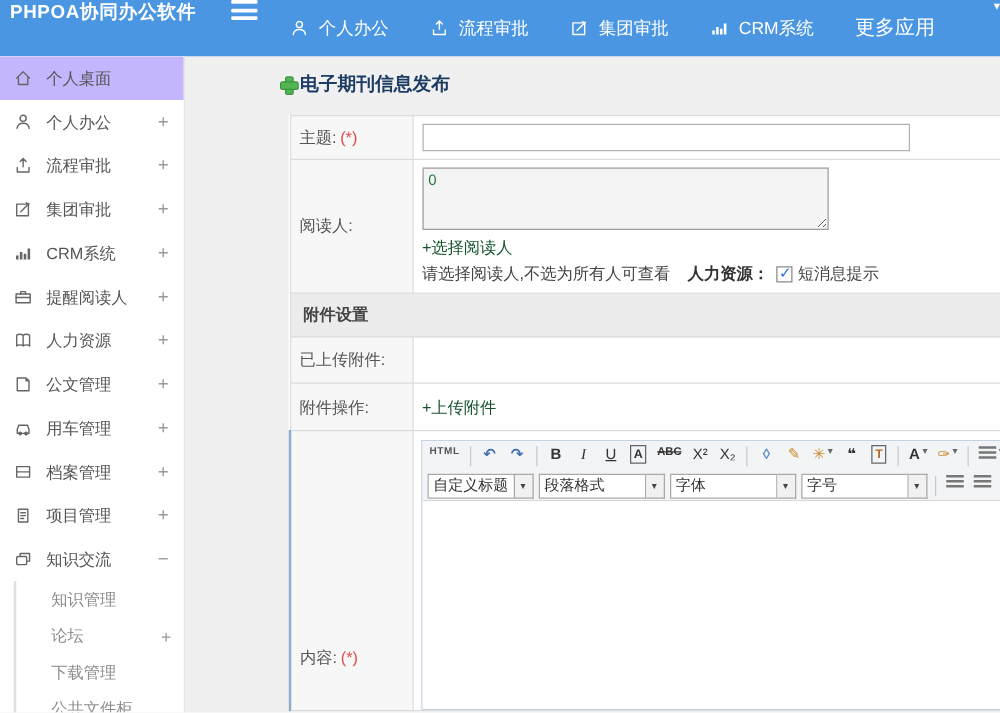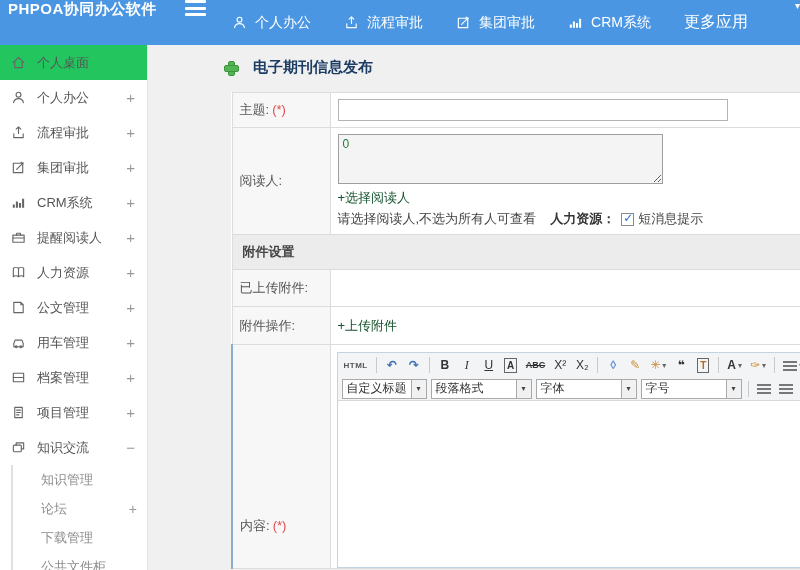--- a/index.html
+++ b/index.html
@@ -15,34 +15,34 @@
   .burger { width:22px; height:16px; display:flex; flex-direction:column; justify-content:space-between; cursor:pointer; margin-right:26px; }
   .burger i { display:block; height:3px; background:#fff; border-radius:1px; }
   .nav { display:flex; align-items:center; font-size:14px; }
   .nav-item { display:flex; align-items:center; margin-right:33px; cursor:pointer; white-space:nowrap; }
   .nav-item .ic { width:16px; height:16px; margin-right:7px; color:#fff; display:inline-flex; }
   .caret { font-size:10px; margin-left:14px; cursor:pointer; }
   
   .layout { display:flex; height:525px; }
   .sidebar { width:148px; background:#fff; border-right:1px solid #e4e4e4; font-size:13px; color:#555; flex:none; overflow:hidden; }
   .side-item { height:35px; display:flex; align-items:center; padding:0 12px 0 11px; cursor:pointer; }
-  .side-item.active { background:#22c55e; }
+  .side-item.active { background:#c4b5fd; }
   .side-item .ic { width:16px; height:16px; margin-right:10px; color:#666; display:inline-flex; flex:none; }
   .side-item .expand { margin-left:auto; color:#999; font-size:15px; font-weight:400; }
   .submenu { border-left:2px solid #e0e0e0; margin-left:11px; }
   .sub-item { height:29px; display:flex; align-items:center; padding:0 10px 0 28px; color:#8c8c8c; cursor:pointer; }
   .sub-item .expand { margin-left:auto; color:#999; font-size:14px; }
   
   .main { flex:1; overflow:hidden; padding:13px 0 0 76px; }
   .page-title { display:flex; align-items:center; margin-bottom:15px; }
   .plus-ic { width:13px; height:13px; position:relative; margin-right:3px; }
   .plus-ic::before, .plus-ic::after { content:""; position:absolute; background:#53b552; border:1px solid #3c9440; border-radius:2px; }
   .plus-ic::before { left:4px; top:0; width:5px; height:13px; }
   .plus-ic::after  { left:0; top:4px; width:13px; height:5px; }
-  .title-text { font-size:15px; font-weight:bold; color:#1d3c64;margin-left:13px; }
+  .title-text { font-size:15px; font-weight:bold; color:#1d3c64; }
   
   .form-table { width:640px; margin-left:7px; border-collapse:collapse; background:#fff; font-size:13px; color:#555; table-layout:fixed; }
   .form-table td { border:1px solid #dcdcdc; padding:6px 7px; vertical-align:middle; }
   td.lbl { width:98px; background:#f7f7f7; color:#555; }
   .req { color:#e04b4b; margin-left:3px; }
   .subject-input { width:390px; height:22px; border:1px solid #b3b3b3; background:#fff; outline:none; padding:0 4px; font-size:13px; }
   .readers-ta { width:325px; height:50px; border:1px solid #9e9e9e; background:#f4f4f4; color:#267a36; font-size:12px; padding:2px 4px; resize:both; outline:none; font-family:inherit; display:block; }
   .link { color:#14532d; text-decoration:none; cursor:pointer; font-size:13px; }
   .sel-link { display:inline-block; margin:5px 0 3px; }
   .hint-line { font-size:13px; color:#444; display:flex; align-items:center; }
@@ -50,21 +50,21 @@
   .cb { width:13px; height:13px; border:1px solid #8a8a8a; background:#fff; display:inline-block; position:relative; margin:0 4px 0 6px; cursor:pointer; }
   .cb::after { content:"✓"; position:absolute; left:1px; top:-3px; color:#1f6fd0; font-size:12px; font-weight:bold; }
   td.section-cell { background:#ececec; font-weight:bold; color:#444; padding:8px 10px; }
   tr.content-row td { border-left-color:#8aaecb; vertical-align:top; }
   tr.content-row td.lbl { padding-top:172px; border-left:2px solid #8aaecb; }
   td.editor-cell { padding:7px 0 0 6px; height:222px; }
   
   .editor { border:1px solid #c2d4e2; background:#fff; height:216px; display:flex; flex-direction:column; overflow:hidden; }
   .tb-row { background:#f3f4f6; display:flex; align-items:center; padding:1px 2px; height:24px; flex:none; white-space:nowrap; overflow:hidden; }
   .tb-row.second { border-bottom:1px solid #d8d8d8; }
-  .tb-btn { height:21px; min-width:20px; padding:0 2px; margin:0 1px; display:inline-flex; align-items:center; justify-content:center; cursor:pointer; border:1px solid transparent; border-radius:2px; color:#333; font-size:12px; }
+  .tb-btn { height:21px; min-width:20px; padding:0 2px; margin:0 1px; display:inline-flex; align-items:flex-start; justify-content:center; cursor:pointer; border:1px solid transparent; border-radius:2px; color:#333; font-size:12px; }
   .tb-sep { width:1px; height:16px; background:#c9c9c9; margin:0 4px; flex:none; }
   .g-bold { font-weight:bold; }
   .g-italic { font-style:italic; font-family:"Liberation Serif","DejaVu Serif",serif; }
   .g-underline { text-decoration:underline; }
   .g-strike { text-decoration:line-through; font-size:9px; font-weight:bold; }
   .g-boxed { border:1px solid #666; font-size:10px; font-weight:bold; padding:0 2px; line-height:13px; }
   .g-html { font-size:8px; font-weight:bold; color:#555; letter-spacing:.5px; }
   .tb-caret { font-size:8px; color:#666; margin-left:2px; }
   .gl-lines { width:14px; height:11px; position:relative; display:inline-block; }
   .gl-lines::before { content:""; position:absolute; left:0; top:1px; width:14px; height:2px; background:#777; box-shadow:0 4px 0 #777, 0 8px 0 #777; }

